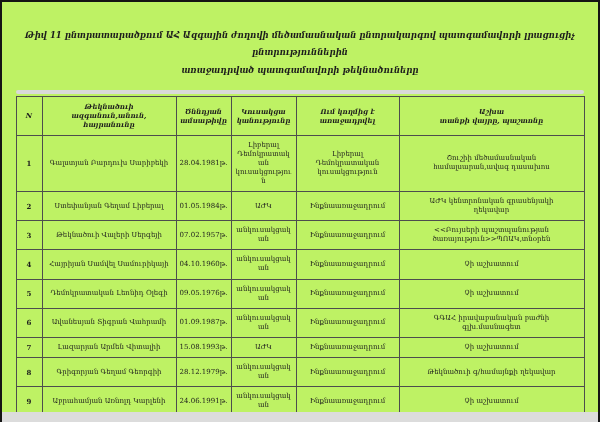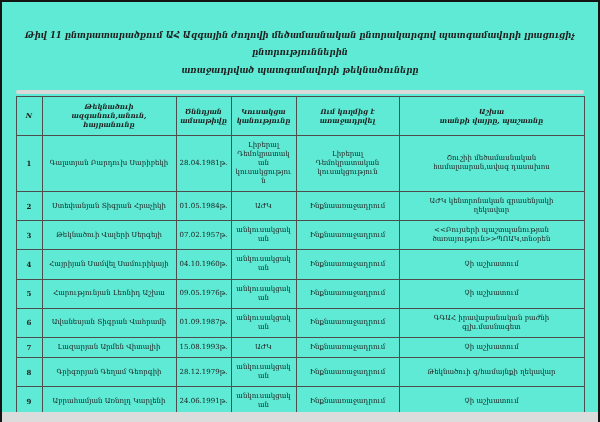--- a/index.html
+++ b/index.html
@@ -1,18 +1,18 @@
 <!DOCTYPE html>
 <html><head>
 <meta charset="utf-8">
 <style>
   html,body { margin:0; padding:0; background:#ffffff; }
   .page {
     width:600px; height:422px; box-sizing:border-box;
-    background:#5eead4;
+    background:#bef264;
     border-top:2px solid #141414; border-left:2px solid #141414; border-right:2px solid #141414;
     overflow:hidden; position:relative;
     font-family:"DejaVu Serif","DejaVu Sans",serif;
     color:#1c1c1c;
   }
   .title {
     margin:25px auto 11px; width:566px;
     text-align:center; font-weight:bold; font-style:italic;
     font-size:8.5px; line-height:2.05; white-space:pre-line;
   }
@@ -82,21 +82,21 @@
 Դեմոկրատական
 կուսակցություն</td>
         <td class="c-nom">Լիբերալ
 Դեմոկրատական
 կուսակցություն</td>
         <td class="c-work">Շուշիի մեծամասնական
 համալսարան,ավագ դասախոս</td>
       </tr>
       <tr>
         <td class="c-n">2</td>
-        <td class="c-name">Ստեփանյան Տիգրան Հրաչիկի</td>
+        <td class="c-name">Ստեփանյան Գեղամ Լիբերալ</td>
         <td class="c-dob">01.05.1984թ.</td>
         <td class="c-party">ԱԺԿ</td>
         <td class="c-nom">Ինքնաառաջադրում</td>
         <td class="c-work">ԱԺԿ կենտրոնական գրասենյակի
 ղեկավար</td>
       </tr>
       <tr>
         <td class="c-n">3</td>
         <td class="c-name">Թեկնածուի Վալերի Սերգեյի</td>
         <td class="c-dob">07.02.1957թ.</td>
@@ -108,21 +108,21 @@
       <tr>
         <td class="c-n">4</td>
         <td class="c-name">Հայրիյան Սամվել Սամուրիկայի</td>
         <td class="c-dob">04.10.1960թ.</td>
         <td class="c-party">անկուսակցական</td>
         <td class="c-nom">Ինքնաառաջադրում</td>
         <td class="c-work">Չի աշխատում</td>
       </tr>
       <tr>
         <td class="c-n">5</td>
-        <td class="c-name">Հարությունյան Լեոնիդ Աշխա</td>
+        <td class="c-name">Դեմոկրատական Լեոնիդ Օլեգի</td>
         <td class="c-dob">09.05.1976թ.</td>
         <td class="c-party">անկուսակցական</td>
         <td class="c-nom">Ինքնաառաջադրում</td>
         <td class="c-work">Չի աշխատում</td>
       </tr>
       <tr>
         <td class="c-n">6</td>
         <td class="c-name">Ավանեսյան Տիգրան Վահրամի</td>
         <td class="c-dob">01.09.1987թ.</td>
         <td class="c-party">անկուսակցական</td>

